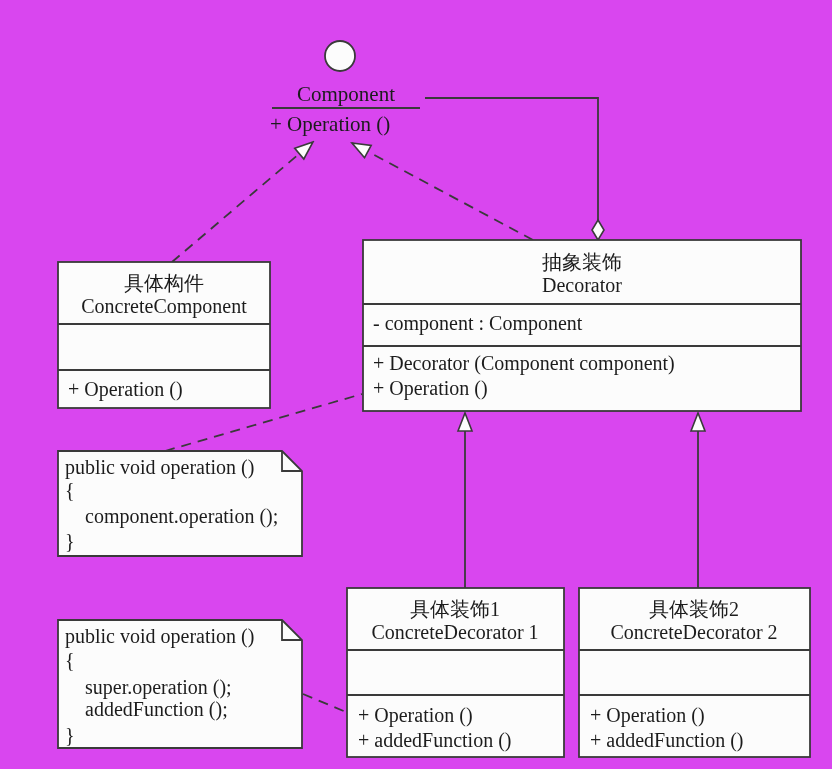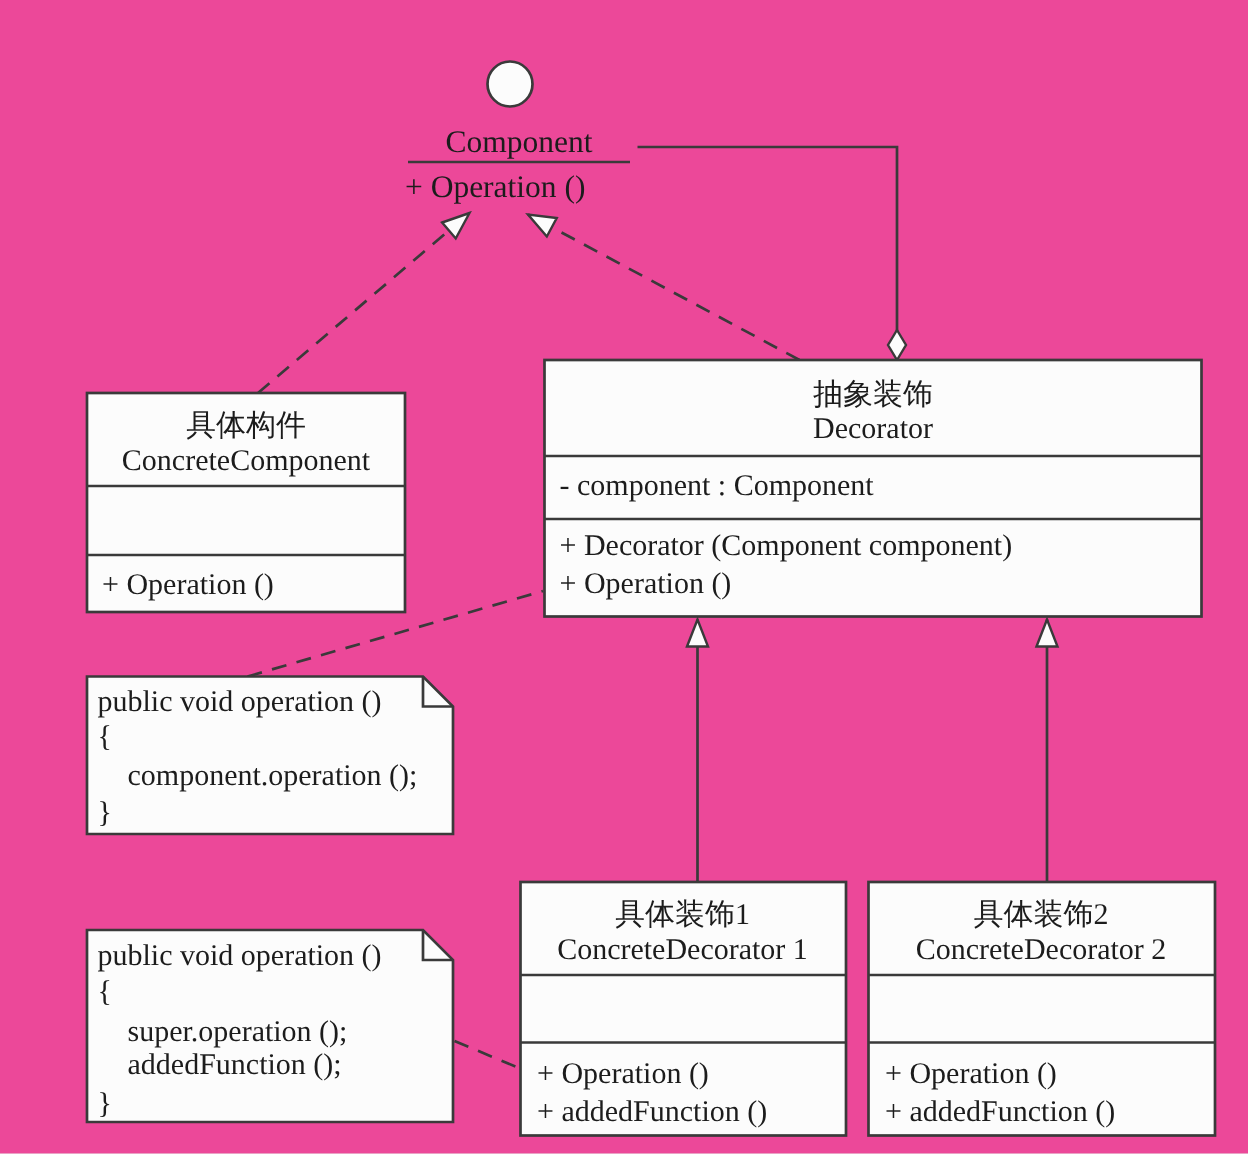--- a/index.html
+++ b/index.html
@@ -1,16 +1,16 @@
 <!DOCTYPE html>
 <html><head>
 <meta charset="utf-8">
 <style>
   html,body{margin:0;padding:0;background:#e9e9e9;}
-  .canvas{width:832px;height:769px;background:#ec4899;position:relative;overflow:hidden;
+  .canvas{width:832px;height:769px;background:#d946ef;position:relative;overflow:hidden;
           font-family:"Liberation Serif","DejaVu Serif",serif;}
   svg{display:block;}
   text{fill:#1c1c1c;font-size:20px;font-family:"Liberation Serif","DejaVu Serif",serif;}
   .t-center{text-anchor:middle;}
   .t-big{font-size:21px;}
   .shape{fill:#fcfcfc;stroke:#3a3a3a;stroke-width:1.8;}
   .wire{fill:none;stroke:#3a3a3a;stroke-width:1.8;}
   .dashed{stroke-dasharray:10 7;}
 </style>
 </head>

